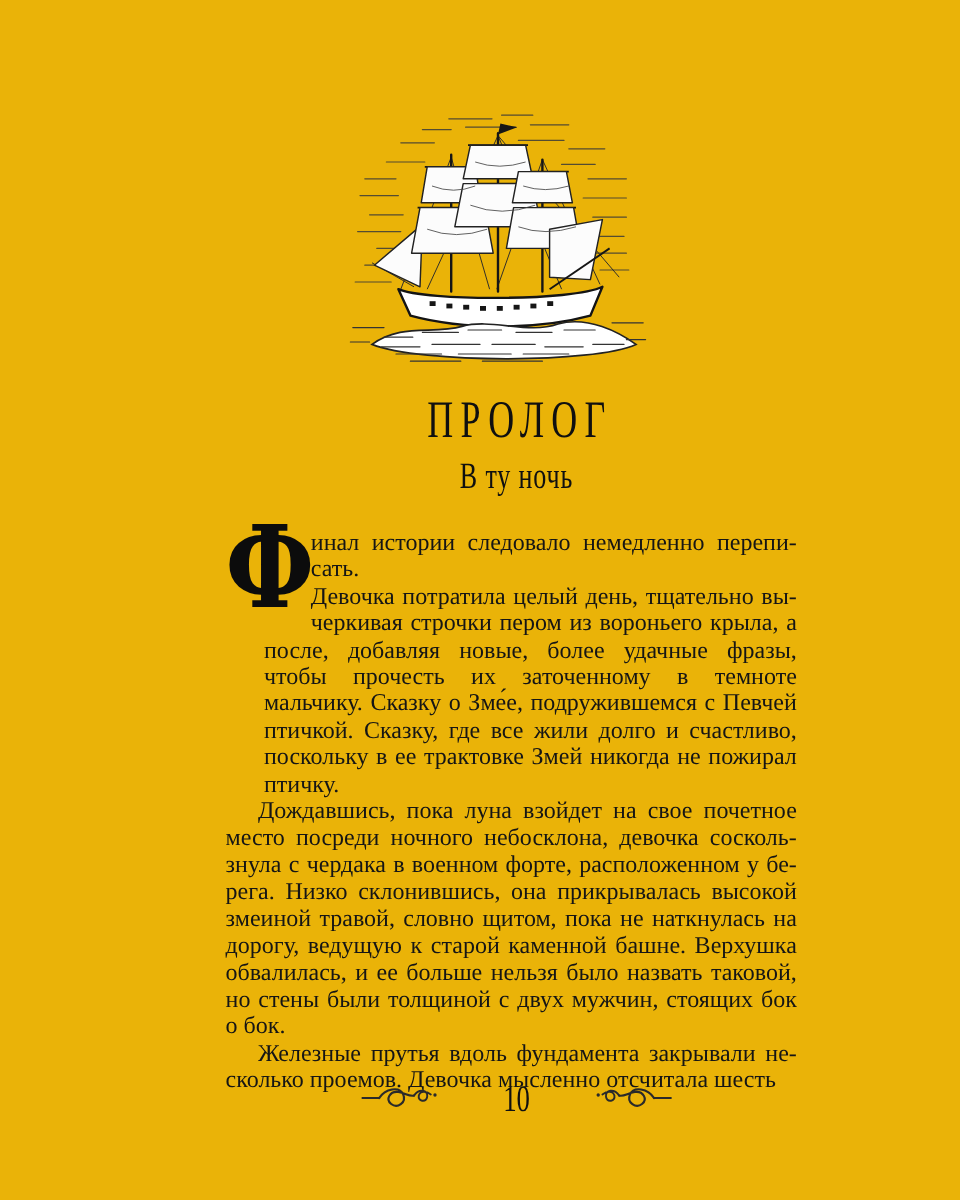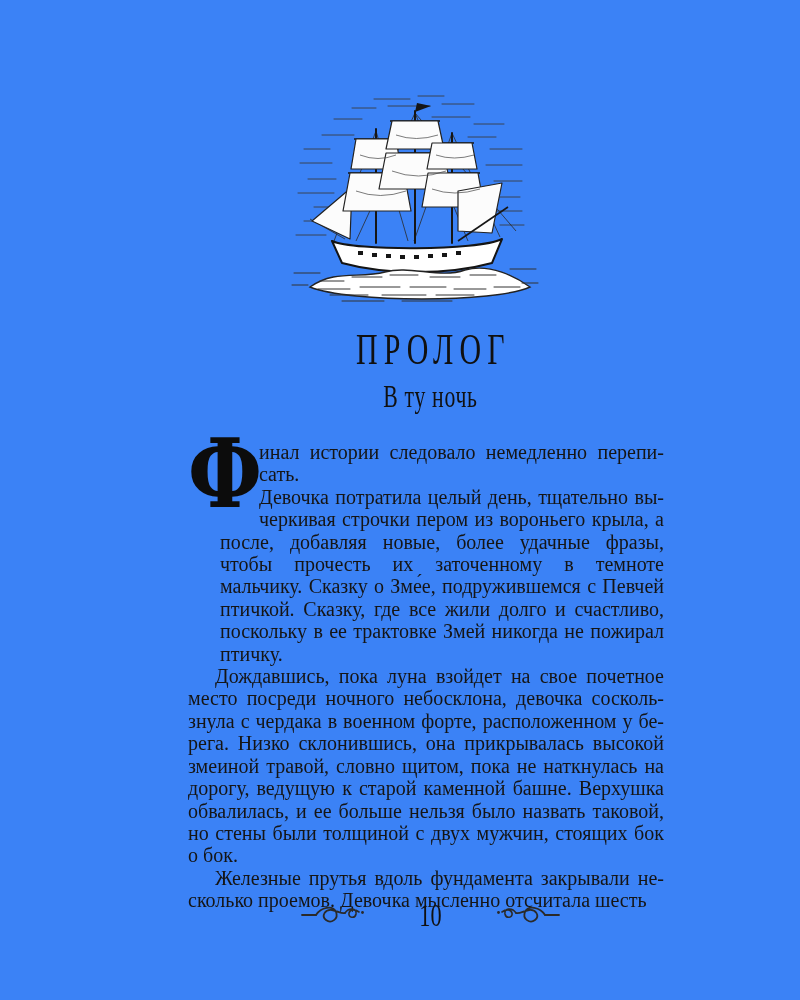--- a/index.html
+++ b/index.html
@@ -1,20 +1,20 @@
 <!DOCTYPE html>
 <html lang="ru"><head>
 <meta charset="utf-8">
 <style>
   html,body{margin:0;padding:0;}
   body{
     width:800px;height:1000px;background:#ffffff;
     font-family:"Liberation Serif", serif;color:#161616;
   }
-  .page{position:relative;width:800px;height:1000px;background:#3b82f6;overflow:hidden;}
+  .page{position:relative;width:800px;height:1000px;background:#eab308;overflow:hidden;}
 
   
   .center-line{position:absolute;left:30px;right:-30px;text-align:center;}
 
   .illustration{position:absolute;top:90px;left:290px;width:250px;height:222px;}
   .illustration svg{display:block;width:100%;height:100%;}
 
   .title-wrap{top:328px;}
   .title-text{
     display:inline-block;font-size:44px;line-height:1;

